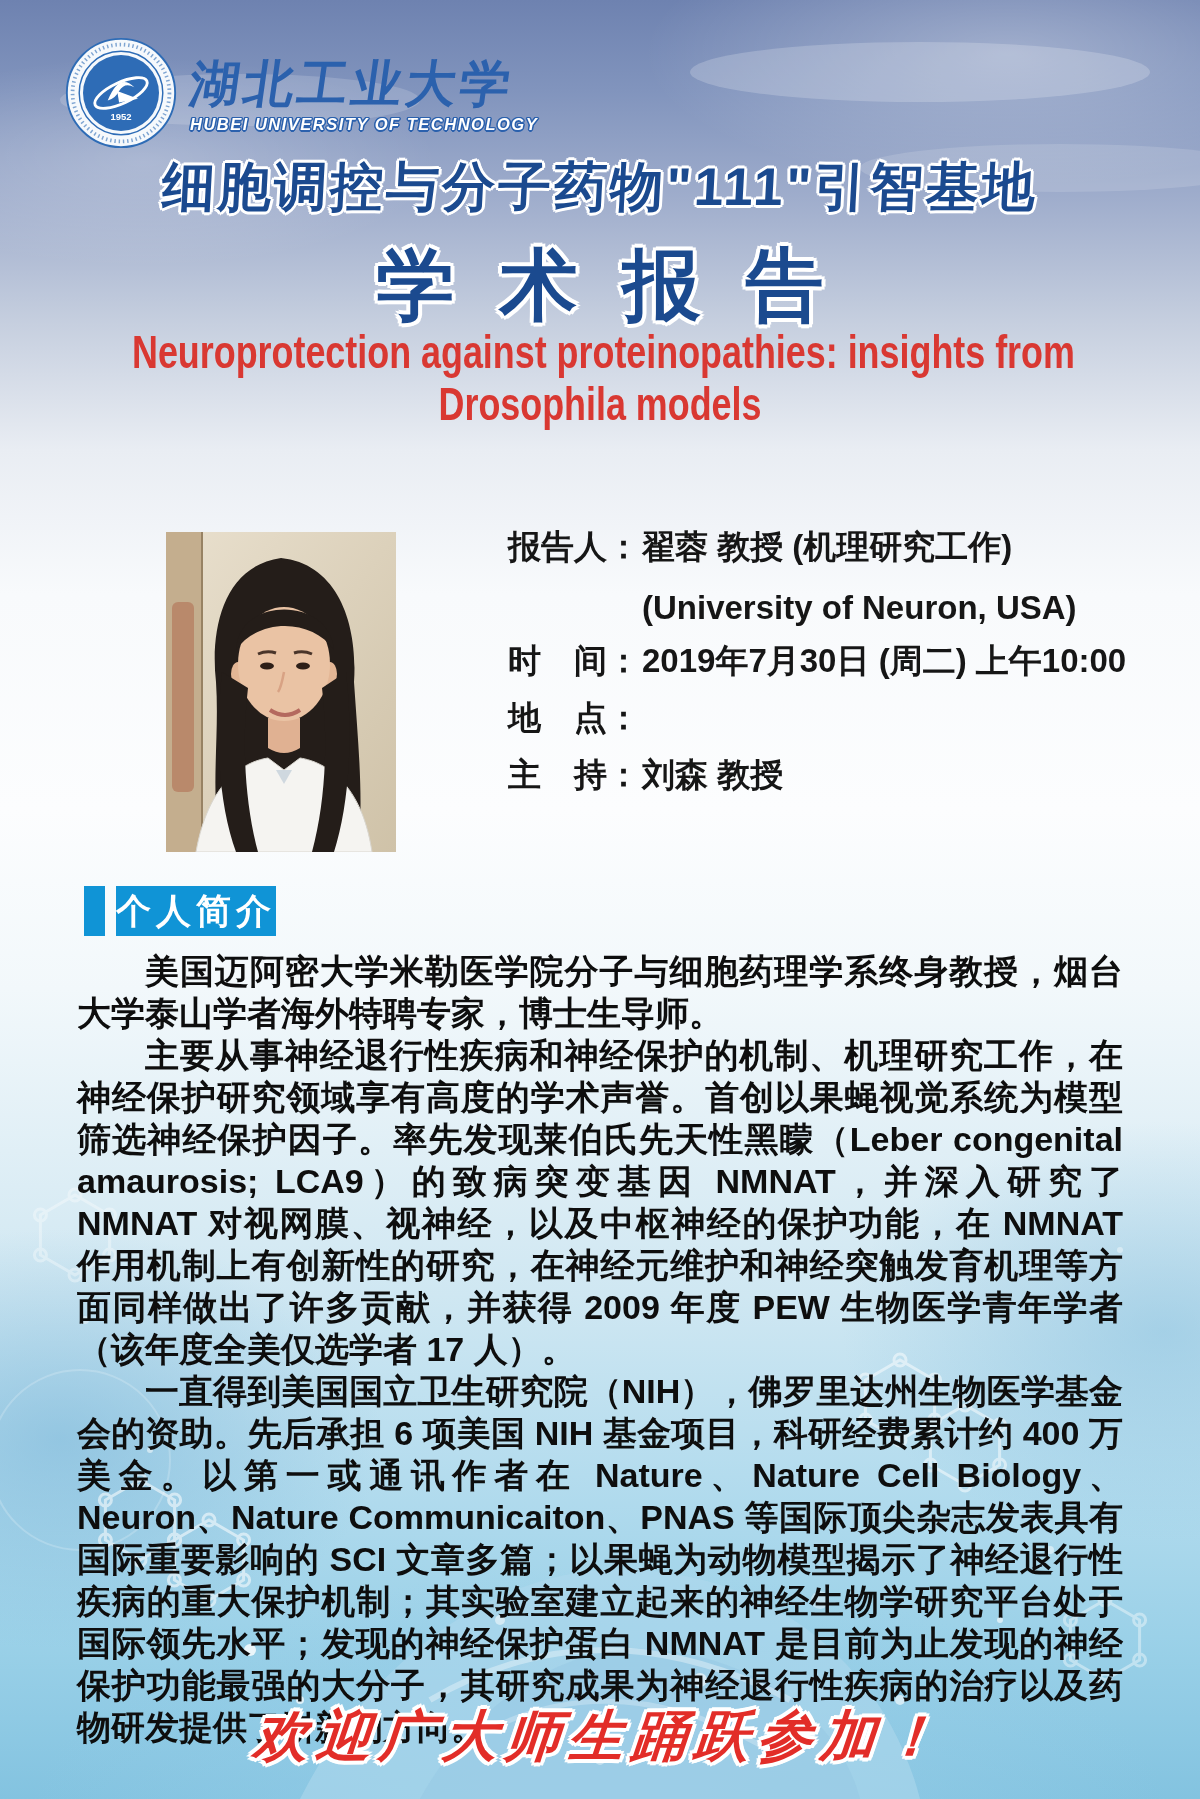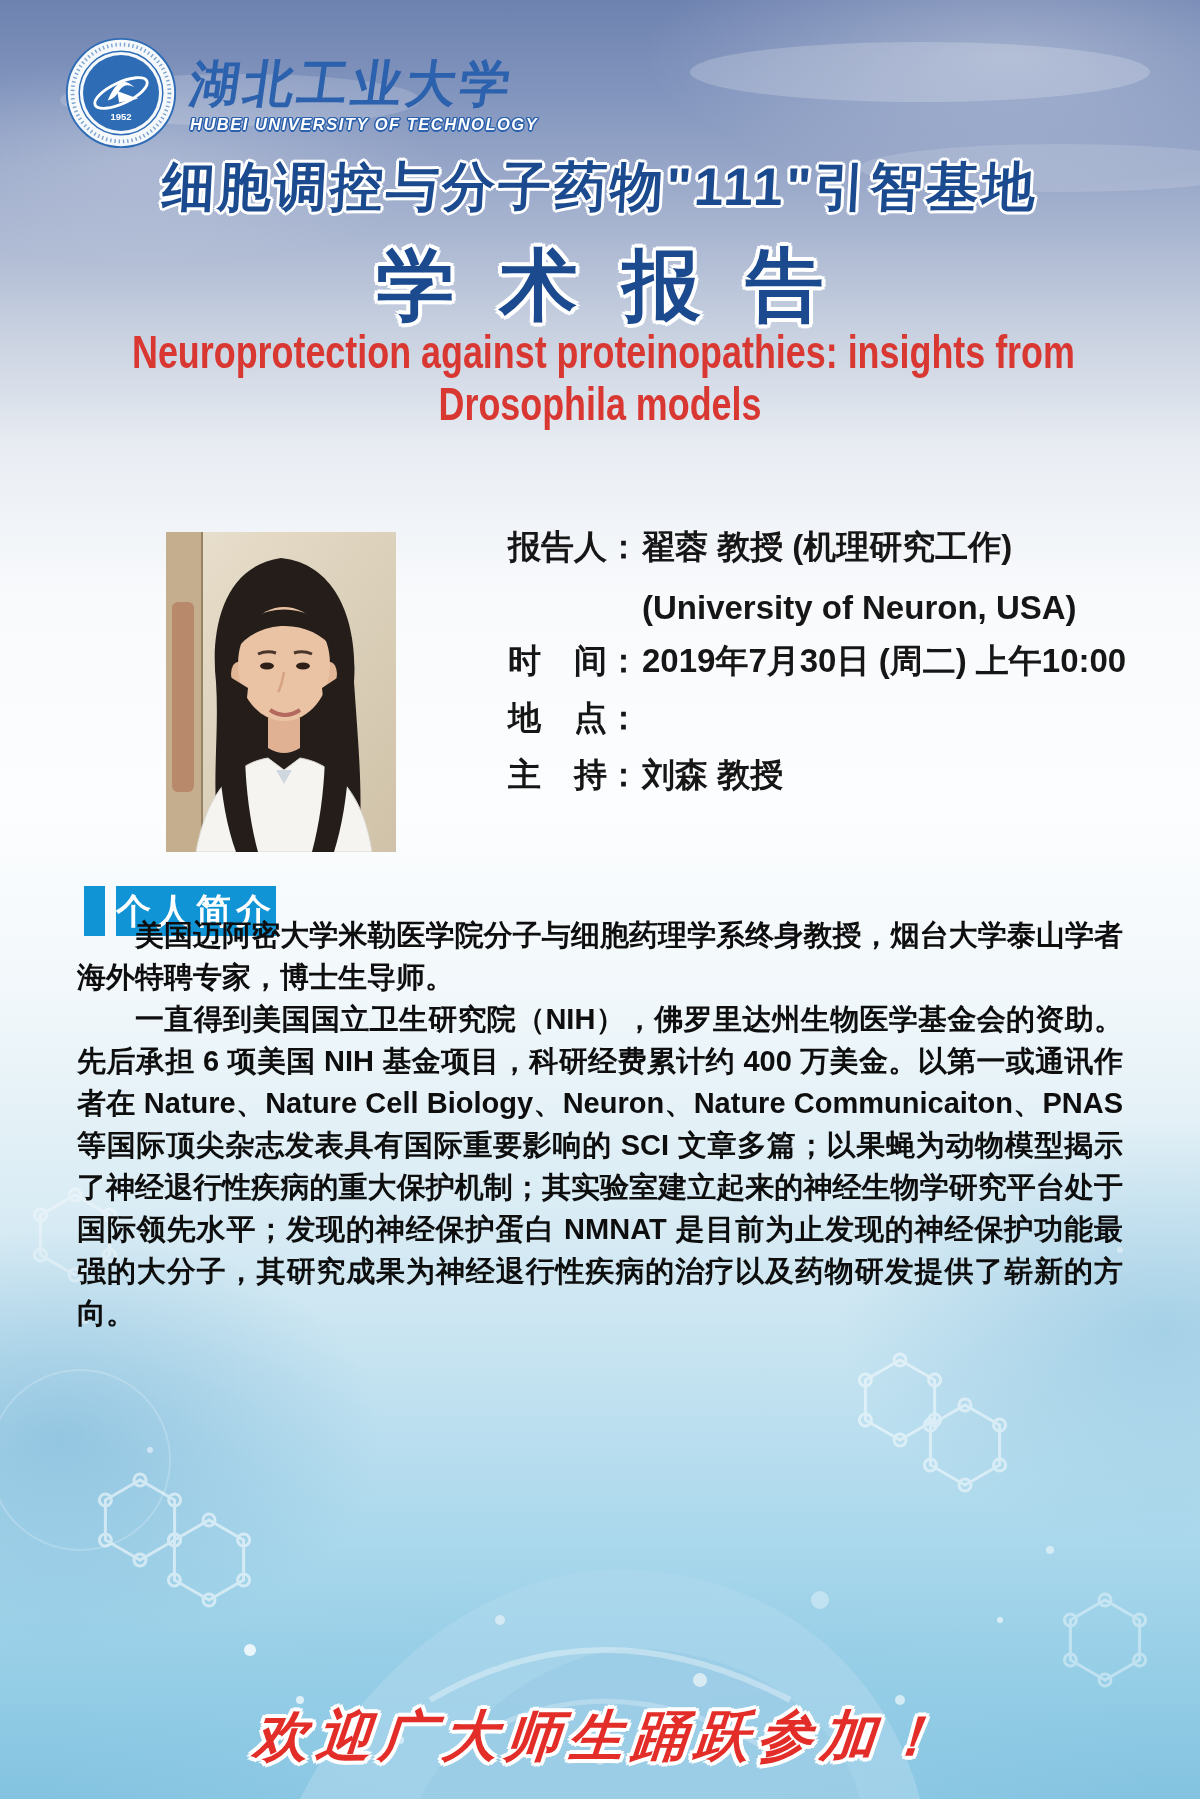--- a/index.html
+++ b/index.html
@@ -65,21 +65,21 @@
   .info-value{white-space:nowrap;}
 
   .section-head{left:84px;top:886px;display:flex;align-items:center;}
   .accent-bar{width:21px;height:50px;background:#1094d6;margin-right:11px;}
   .badge{
     width:160px;height:50px;background:#1094d6;color:#fff;
     display:flex;align-items:center;justify-content:center;
     font-size:35px;font-weight:bold;letter-spacing:5px;
   }
 
-  .bio{left:77px;top:914px;width:1046px;font-size:29px;font-weight:bold;color:#0e0e0e;
+  .bio{left:77px;top:950px;width:1046px;font-size:34px;font-weight:bold;color:#0e0e0e;
        line-height:42px;text-align:justify;}
   .bio p{margin:0;text-indent:2em;}
 
   .footer-welcome{
     left:0;top:1700px;width:100%;text-align:center;
     font-size:55px;font-weight:bold;font-style:italic;color:#e22d28;letter-spacing:8px;
     transform:skewX(-5deg);
   }
 </style>
 </head>
@@ -214,18 +214,19 @@
     </div>
   </div>
 
   <div class="layer section-head">
     <span class="accent-bar"></span>
     <span class="badge">个人简介</span>
   </div>
 
   <div class="layer bio">
     <p>美国迈阿密大学米勒医学院分子与细胞药理学系终身教授，烟台大学泰山学者海外特聘专家，博士生导师。</p>
+    <p>主要从事神经退行性疾病和神经保护的机制、机理研究工作，在神经保护研究领域享有高度的学术声誉。首创以果蝇视觉系统为模型筛选神经保护因子。率先发现莱伯氏先天性黑矇（Leber congenital amaurosis; LCA9）的致病突变基因 NMNAT，并深入研究了 NMNAT 对视网膜、视神经，以及中枢神经的保护功能，在 NMNAT 作用机制上有创新性的研究，在神经元维护和神经突触发育机理等方面同样做出了许多贡献，并获得 2009 年度 PEW 生物医学青年学者（该年度全美仅选学者 17 人）。</p>
     <p>一直得到美国国立卫生研究院（NIH），佛罗里达州生物医学基金会的资助。先后承担 6 项美国 NIH 基金项目，科研经费累计约 400 万美金。以第一或通讯作者在 Nature、Nature Cell Biology、Neuron、Nature Communicaiton、PNAS 等国际顶尖杂志发表具有国际重要影响的 SCI 文章多篇；以果蝇为动物模型揭示了神经退行性疾病的重大保护机制；其实验室建立起来的神经生物学研究平台处于国际领先水平；发现的神经保护蛋白 NMNAT 是目前为止发现的神经保护功能最强的大分子，其研究成果为神经退行性疾病的治疗以及药物研发提供了崭新的方向。</p>
   </div>
 
   <div class="layer footer-welcome outline-white-big">欢迎广大师生踊跃参加！</div>
 
 </div>
 
 </body></html>

